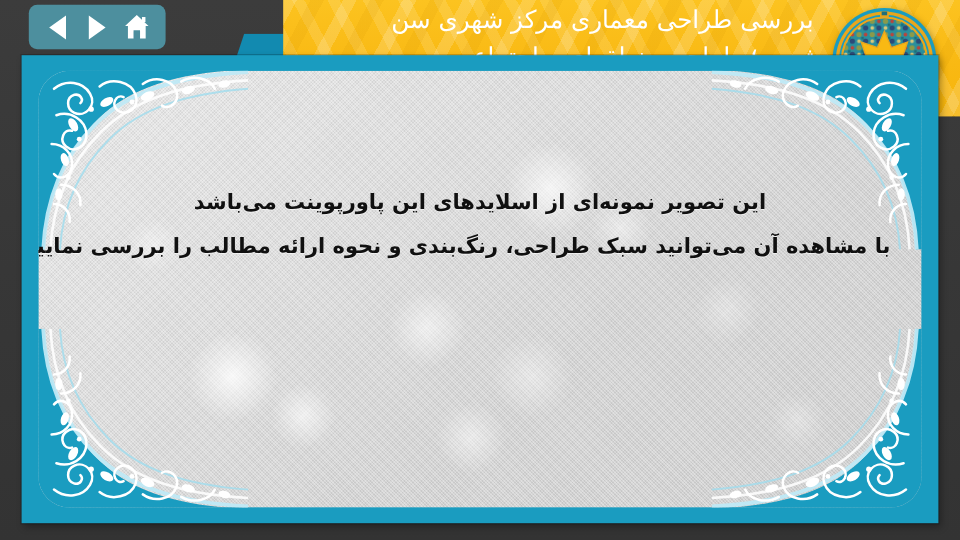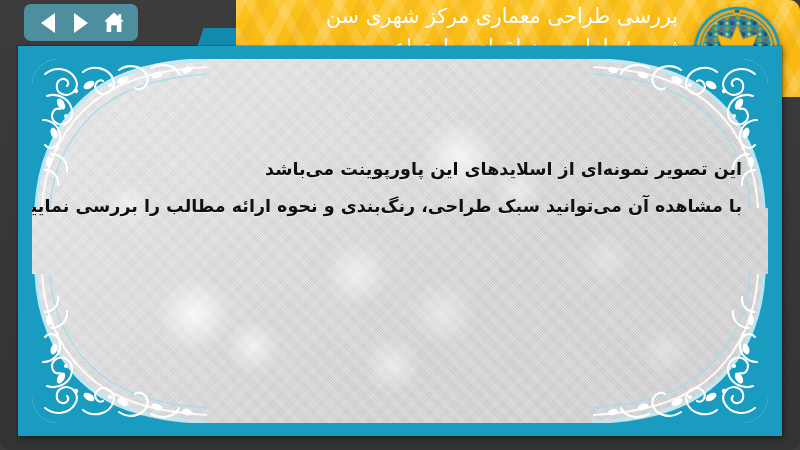--- a/index.html
+++ b/index.html
@@ -10,21 +10,20 @@
     position:relative;
   }
 
   
   #slide {
     position:absolute; inset:0;
     width:800px; height:450px;
     background:
       linear-gradient(180deg,#3c3c3c 0%,#373737 50%,#333 100%);
     overflow:hidden;
-    border-radius:11px;
   }
 
   
   #card {
     position:absolute;
     left:18px; top:46px;
     width:764px; height:390px;
     background:#1a9cc0;
     box-shadow:0 0 0 1px rgba(0,0,0,.18), 2px 3px 6px rgba(0,0,0,.32);
   }
@@ -110,21 +109,21 @@
   
   #medallion {
     position:absolute; right:17px; top:4px;
     width:92px; height:92px; border-radius:50%;
     filter:drop-shadow(1px 2px 3px rgba(0,0,0,.35));
   }
 
   
   #body-text {
     position:absolute; left:26px; right:26px; top:92px;
-    direction:rtl; text-align:right;
+    direction:rtl; text-align:center;
     color:#101010;
     font-size:17.5px;
     line-height:37px;
     font-weight:700;
     text-shadow:0 1px 0 rgba(255,255,255,.55);
   }
   #body-text .bl { display:block; white-space:nowrap; }
 </style>
 </head>
 <body>

